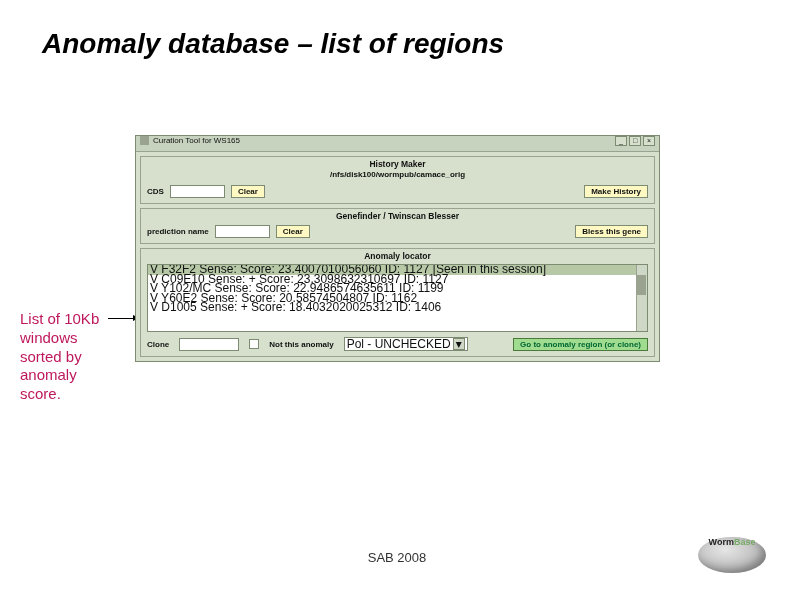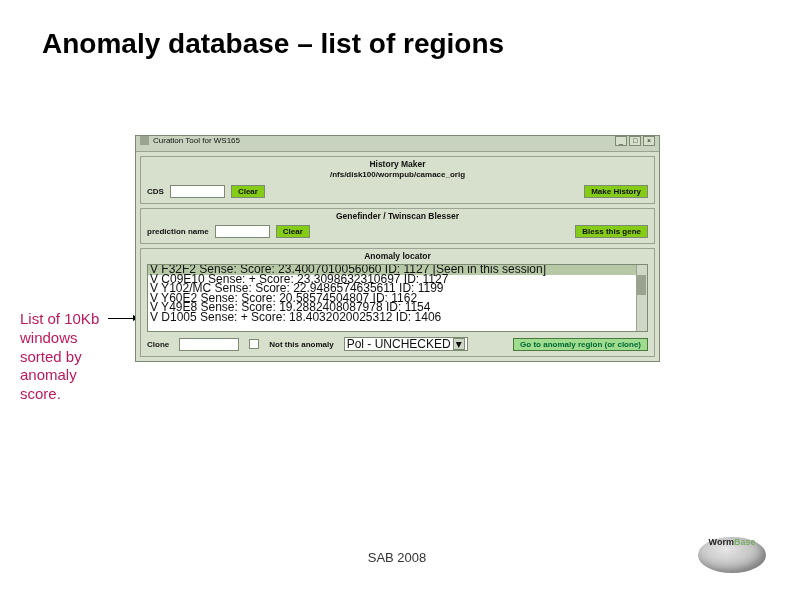--- a/index.html
+++ b/index.html
@@ -9,20 +9,21 @@
     background: #fff;
     font-family: Arial, Helvetica, sans-serif;
     position: relative;
     overflow: hidden;
   }
   .slide-title {
     position: absolute;
     top: 28px;
     left: 42px;
     font-size: 28px;
+    font-style: italic;
     font-weight: bold;
     color: #000;
   }
   .annotation {
     position: absolute;
     top: 310px;
     left: 20px;
     width: 95px;
     font-size: 15px;
     line-height: 1.25;
@@ -131,21 +132,21 @@
   }
   .lbl { font-weight:bold; font-size:8px; }
   .field {
     background:#fff;
     border:1px solid #7d8b73;
     height:13px;
     flex: 0 0 55px;
   }
   .field.wider { flex: 0 0 55px; }
   .btn {
-    background:#84cc16;
+    background:#fef9c3;
     border:1px solid #7d8b73;
     padding: 1px 6px;
     font-size:8px;
     font-weight:bold;
     cursor:pointer;
     white-space: nowrap;
   }
   .btn.green {
     background:#9fdc8f;
     border-color:#4a7a3a;
@@ -263,21 +264,20 @@
     </div>
   </div>
 
   <div class="section">
     <div class="sec-title">Anomaly locator</div>
     <div class="listbox">
       <div class="item sel">V F32F2 Sense:    Score: 23.4007010056060 ID: 1127 [Seen in this session]</div>
       <div class="item">V C09E10 Sense: + Score: 23.3098632310697 ID: 1127</div>
       <div class="item">V Y102/MC Sense:    Score: 22.9486574635611 ID: 1199</div>
       <div class="item">V Y60E2 Sense:    Score: 20.58574504807 ID: 1162</div>
-      <div class="item">V Y49E8 Sense:    Score: 19.2882408087978 ID: 1154</div>
       <div class="item">V D1005 Sense: + Score: 18.4032020025312 ID: 1406</div>
       <div class="scrollbar">
           <div class="thumb"></div>
         </div>
     </div>
     <div class="row" style="gap:10px;">
       <span class="lbl">Clone</span>
       <div class="field" style="flex:0 0 60px"></div>
       <span class="checkbox"></span>
       <span class="lbl">Not this anomaly</span>

